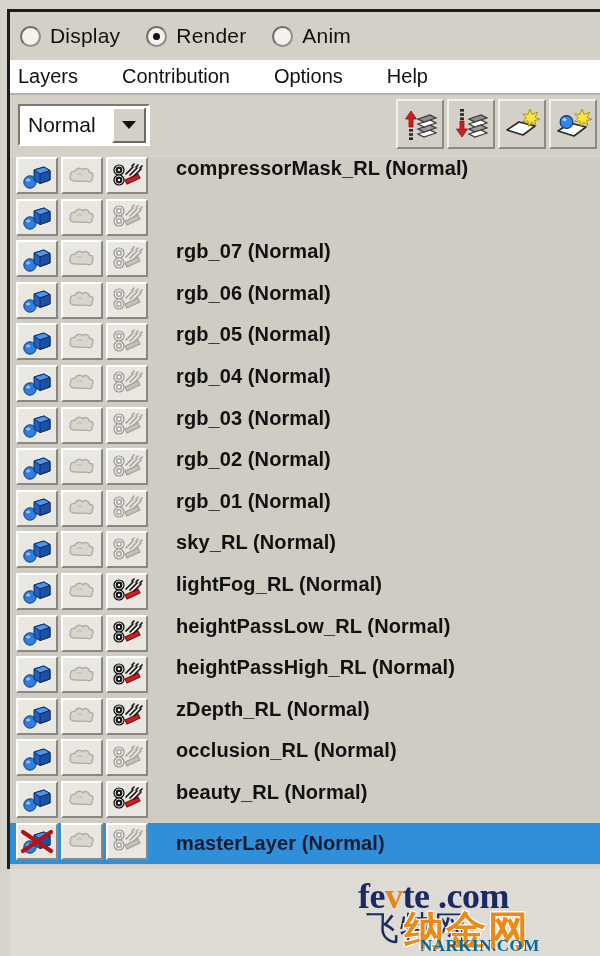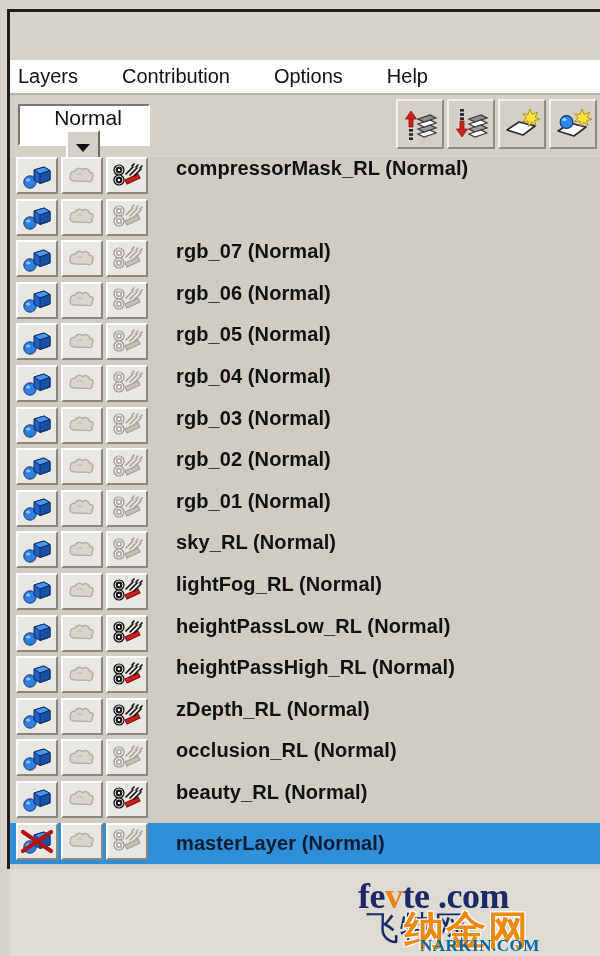--- a/index.html
+++ b/index.html
@@ -128,21 +128,20 @@
     width: 132px;
     height: 42px;
     background: #ffffff;
     border: 2px solid #ffffff;
     border-top-color: #7b7871;
     border-left-color: #7b7871;
     box-sizing: border-box;
     display: flex;
     align-items: center;
     cursor: default;
-    flex-direction: column;
   }
   .combo-text {
     font-size: 21px;
     color: #111;
     padding-left: 8px;
     flex: 1;
     white-space: nowrap;
   }
   .combo-btn {
     width: 34px;
@@ -297,20 +296,34 @@
   }
 </style>
 </head>
 <body>
 
 <div id="app">
 
   <div class="top-rule"></div>
   <div class="left-rule"></div>
 
+  <div class="mode-row">
+    <div class="radio-item">
+      <span class="radio-dot"></span>
+      <span class="radio-label">Display</span>
+    </div>
+    <div class="radio-item">
+      <span class="radio-dot on"></span>
+      <span class="radio-label">Render</span>
+    </div>
+    <div class="radio-item">
+      <span class="radio-dot"></span>
+      <span class="radio-label">Anim</span>
+    </div>
+  </div>
 
   <div class="menu-bar">
     <div class="menu-item">Layers</div>
     <div class="menu-item">Contribution</div>
     <div class="menu-item">Options</div>
     <div class="menu-item">Help</div>
   </div>
 
   <div class="toolbar">
 

